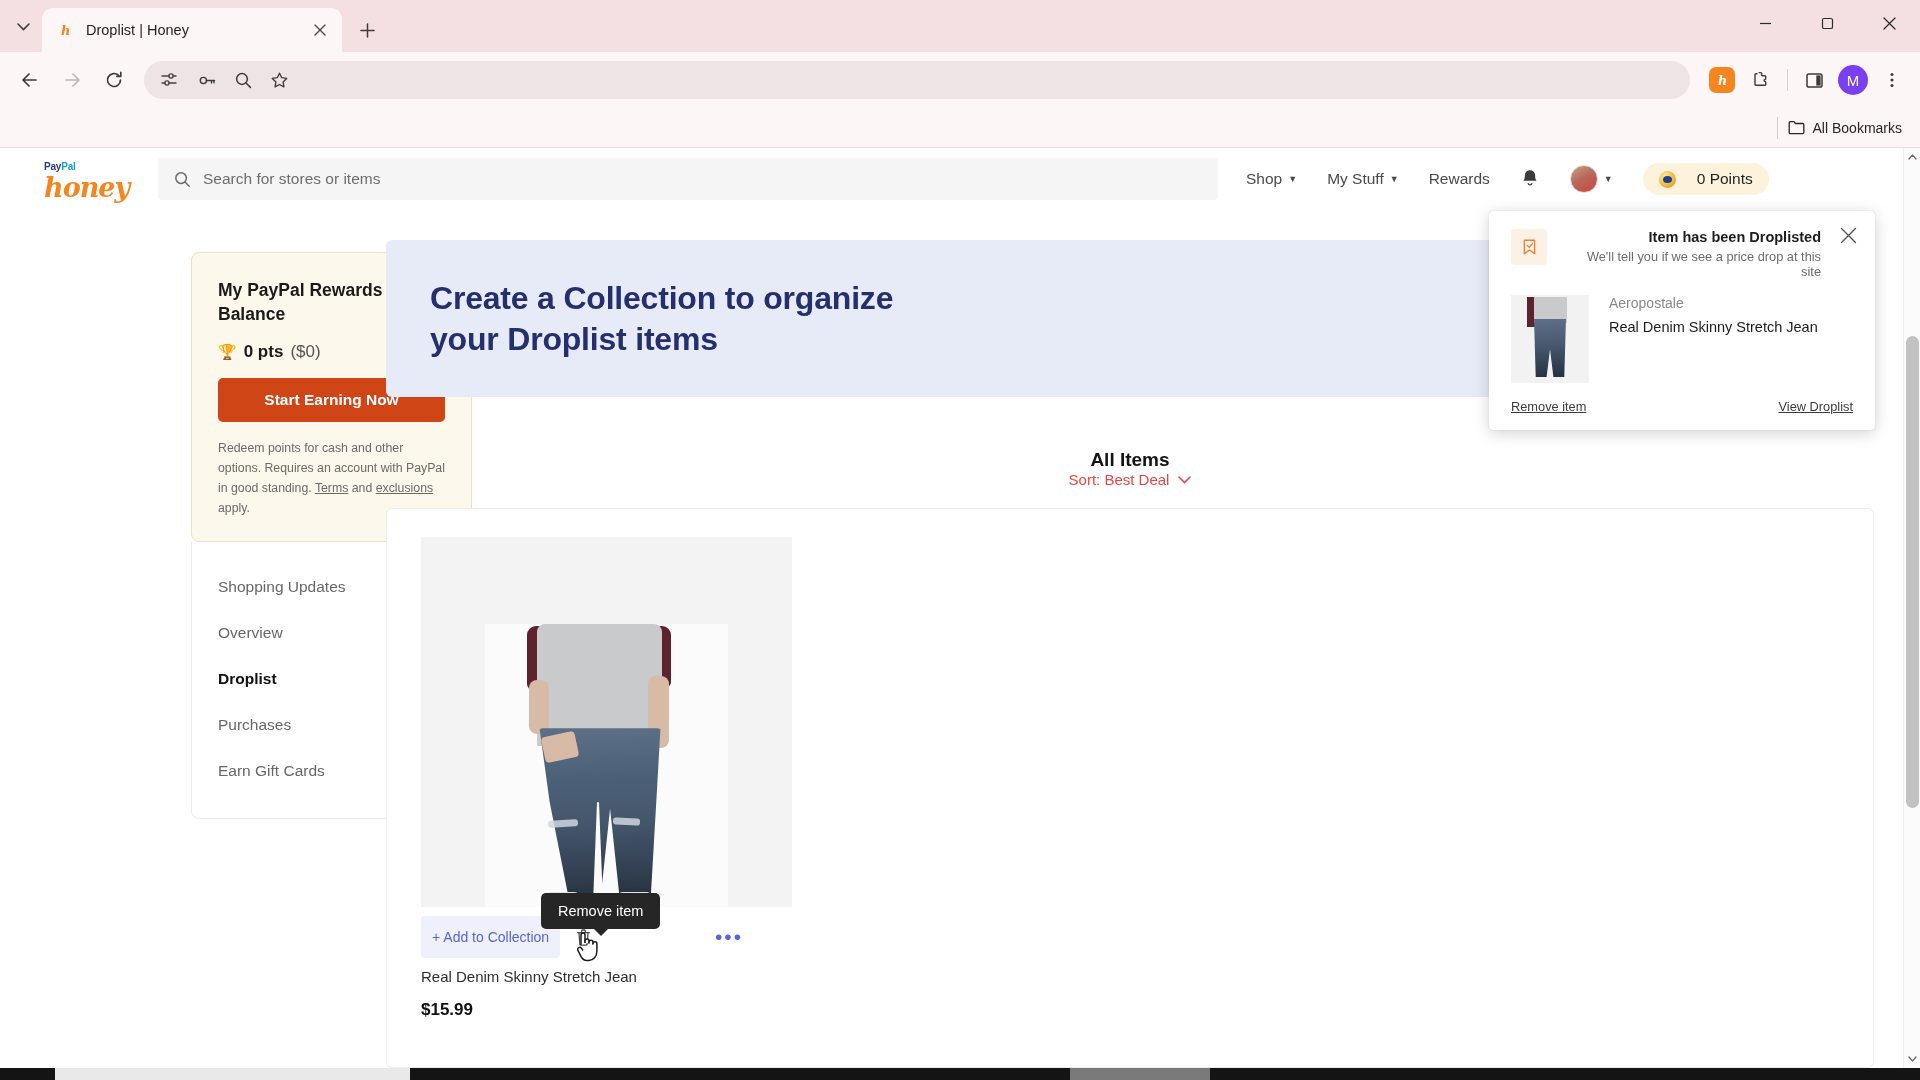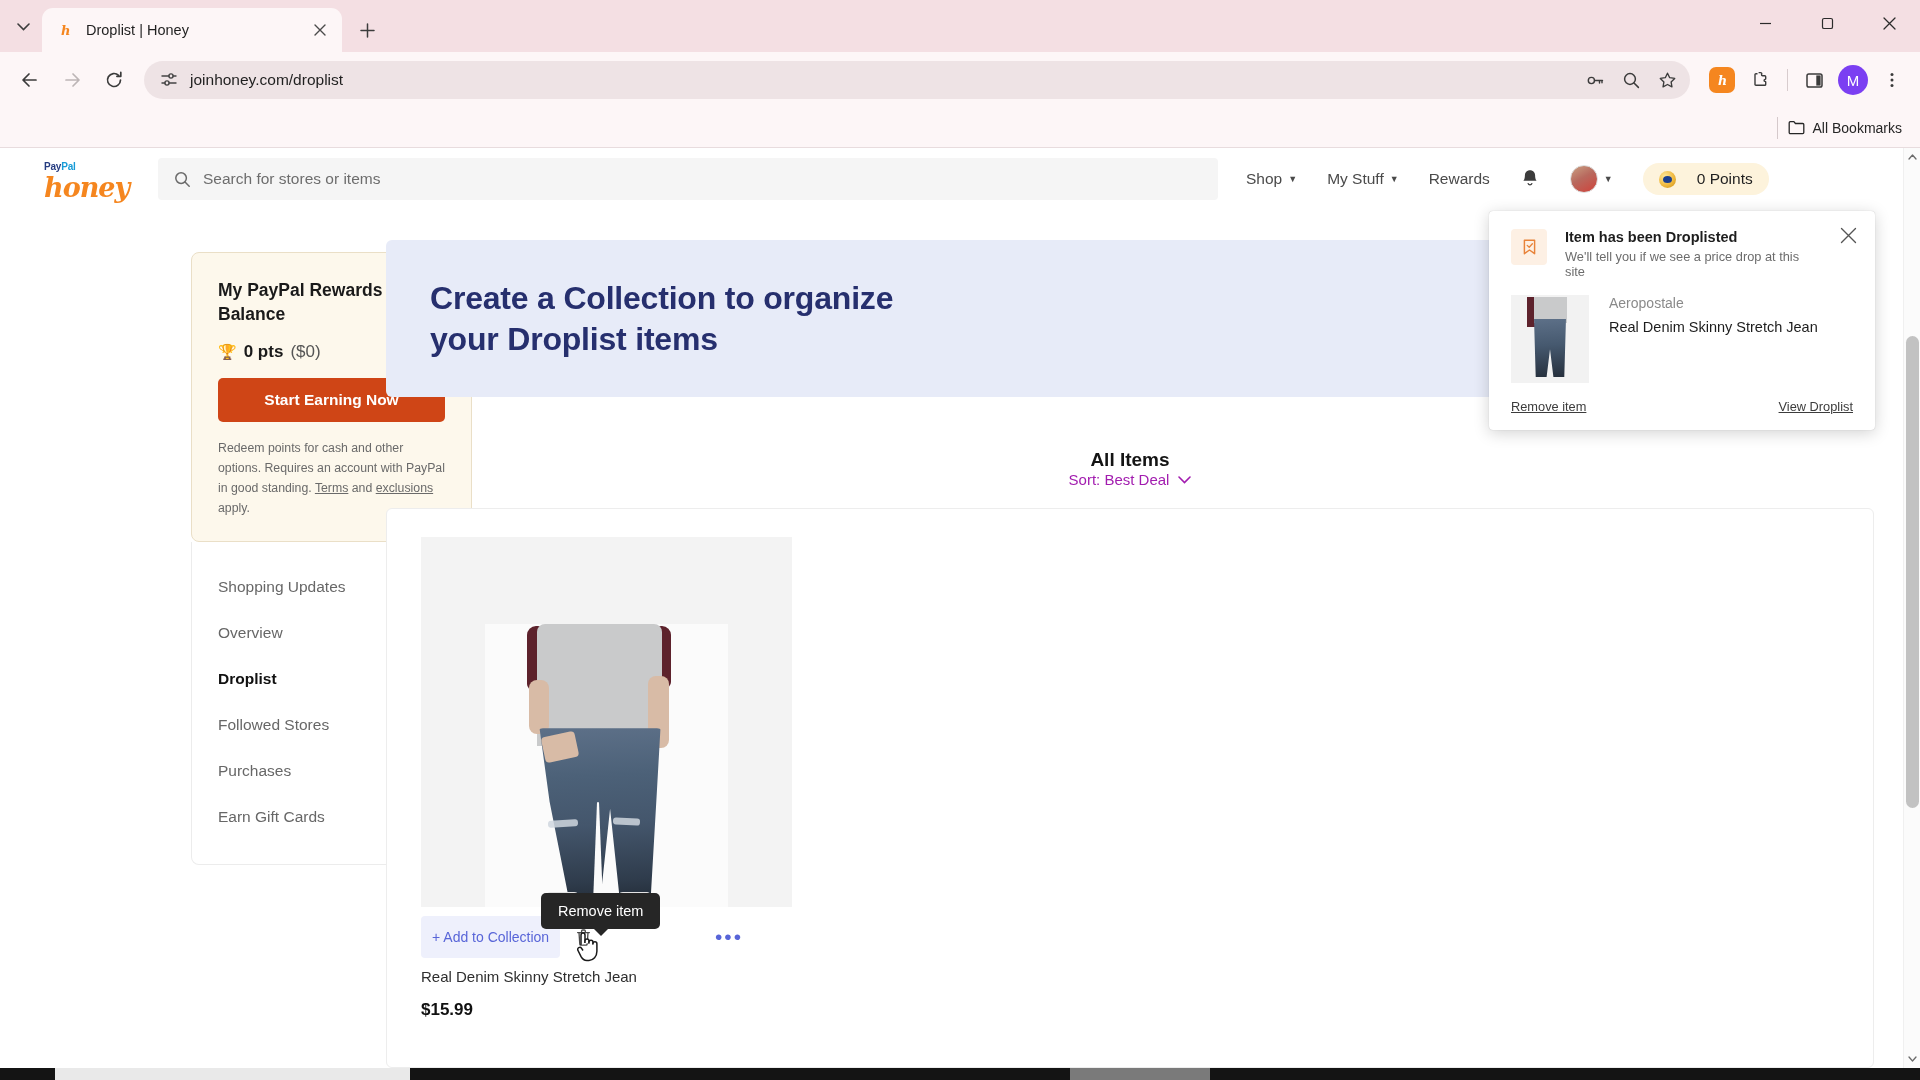--- a/index.html
+++ b/index.html
@@ -320,21 +320,21 @@
   .create-label { font-size: 16px; color: #2a2a2a; white-space: nowrap; }
 
   .items-head {
     display: flex;
     align-items: center;
     justify-content: space-between;
     margin-top: 52px;
     flex-direction: column;
   }
   .items-title { font-size: 19px; font-weight: 600; color: #141414; }
-  .sort-ctl { display: flex; align-items: center; gap: 9px; font-size: 15px; color: #a21caf; }
+  .sort-ctl { display: flex; align-items: center; gap: 9px; font-size: 15px; color: #ef4444; }
 
   .items-panel {
     margin-top: 20px;
     border: 1px solid #ededed;
     border-radius: 6px;
     min-height: 560px;
     padding: 28px 34px 40px 34px;
     background: #fff;
   }
   .item-grid { display: flex; gap: 30px; flex-wrap: wrap; }
@@ -469,21 +469,21 @@
     box-shadow: 0 3px 16px rgba(0,0,0,0.18), 0 0 1px rgba(0,0,0,.25);
     padding: 18px 22px 16px 22px;
     z-index: 40;
   }
   .toast-close {
     position: absolute; right: 14px; top: 11px;
     width: 26px; height: 26px;
     display:flex; align-items:center; justify-content:center;
     color: #555; font-size: 21px; font-weight: 300;
   }
-  .toast-head { display: flex; gap: 18px; padding-right: 32px; }
+  .toast-head { display: flex; gap: 18px; padding-right: 32px; text-align: right; }
   .toast-badge {
     width: 36px; height: 36px; flex: 0 0 36px;
     background: #fdf0e4;
     border-radius: 4px;
     display: flex; align-items: center; justify-content: center;
   }
   .toast-title { font-size: 14.5px; font-weight: 700; color: #1d1d1d; }
   .toast-sub { font-size: 12.8px; color: #6c6c6c; margin-top: 4px; }
   .toast-body { display: flex; gap: 20px; margin-top: 16px; align-items: flex-start; }
   .toast-thumb {
@@ -608,21 +608,20 @@
     </div>
 
     <div class="omnibox">
       <span class="omni-icon">
         <svg width="18" height="18" viewBox="0 0 18 18">
           <path d="M2 5h7M13 5h3M2 12h3M9 12h7" stroke="currentColor" stroke-width="1.4" stroke-linecap="round"></path>
           <circle cx="11" cy="5" r="2.1" stroke="currentColor" stroke-width="1.4" fill="none"></circle>
           <circle cx="7" cy="12" r="2.1" stroke="currentColor" stroke-width="1.4" fill="none"></circle>
         </svg>
       </span>
-      <span class="omni-url">joinhoney.com/droplist</span>
       <span class="omni-actions">
         <span class="omni-act">
           <svg width="19" height="19" viewBox="0 0 19 19">
               <circle cx="5.4" cy="9.5" r="3.1" stroke="currentColor" stroke-width="1.4" fill="none"></circle>
               <path d="M8.5 9.5h8M13.5 9.5v2.6M16 9.5v2.2" stroke="currentColor" stroke-width="1.4" stroke-linecap="round"></path>
             </svg>
         </span>
         <span class="omni-act">
           <svg width="19" height="19" viewBox="0 0 19 19">
               <circle cx="8" cy="8" r="5.4" stroke="currentColor" stroke-width="1.5" fill="none"></circle>
@@ -744,21 +743,20 @@
           <button class="earn-btn">Start Earning Now</button>
           <div class="fine-print">
             <span>Redeem points for cash and other options. Requires an account with PayPal in good standing. </span><u>Terms</u><span> and </span><u>exclusions</u><span> apply.</span>
           </div>
         </div>
 
         <div class="side-nav">
           <a class="side-link">Shopping Updates</a>
           <a class="side-link">Overview</a>
           <a class="side-link active">Droplist</a>
-          <a class="side-link">Followed Stores</a>
           <a class="side-link">Purchases</a>
           <a class="side-link">Earn Gift Cards</a>
         </div>
       </div>
 
       <div class="right-col">
 
         <div class="collection-row">
           <div class="banner">
             <h2>

